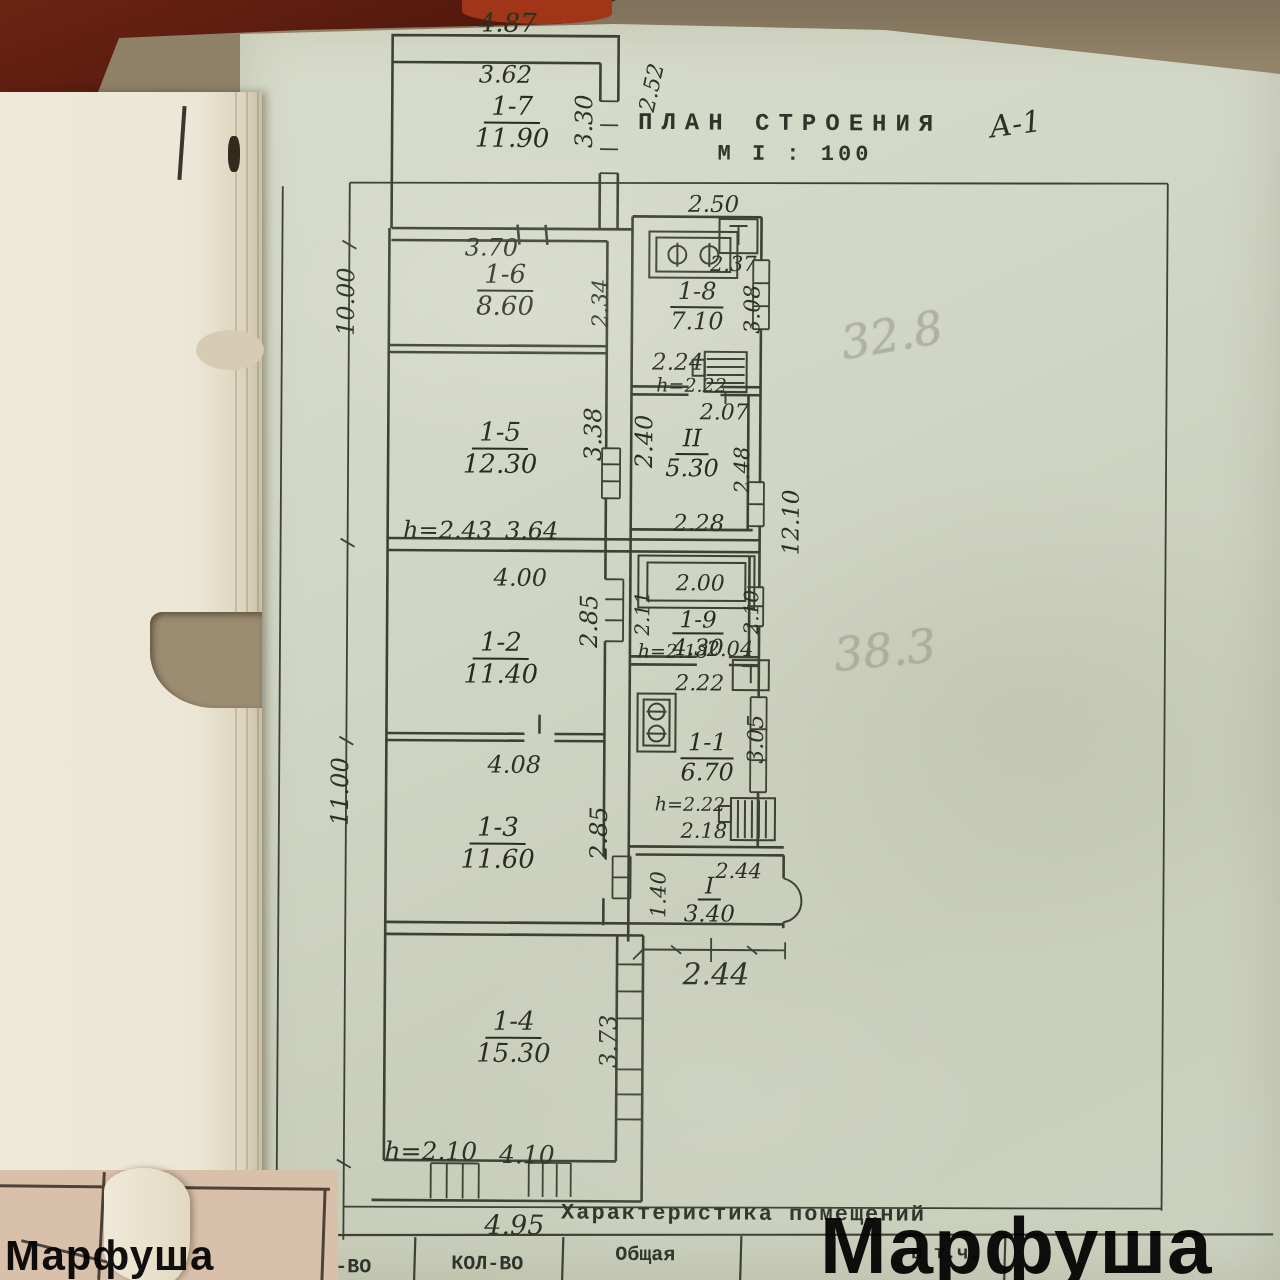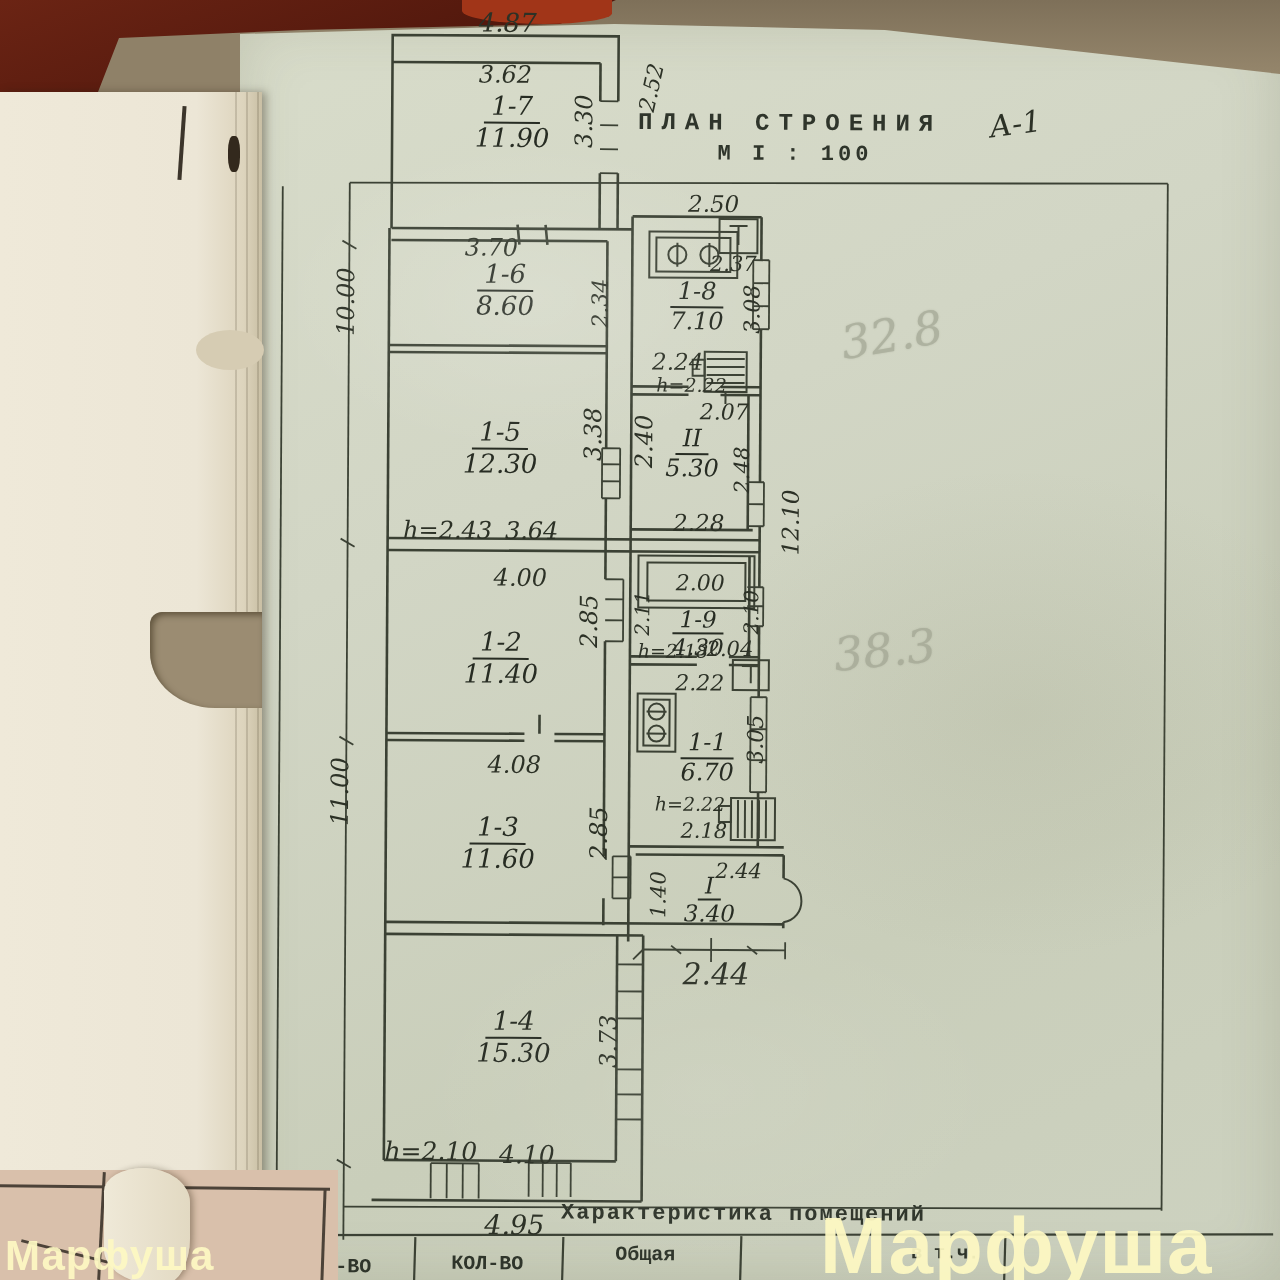--- a/index.html
+++ b/index.html
@@ -39,21 +39,21 @@
   #content{left:0;top:0;width:1280px;height:1280px;transform:rotate(.35deg);transform-origin:400px 150px}
   svg{position:absolute;left:0;top:0;fill:none;stroke:#3b4134;stroke-linecap:butt}
   .lb{position:absolute;transform:translate(-50%,-50%);white-space:nowrap;color:#2c3126;font-size:24px}
   .hw{font-family:"DejaVu Serif",serif;font-style:italic}
   .tw{font-family:"Liberation Mono",monospace;color:#2f352b;font-weight:bold}
   .rot{transform:translate(-50%,-50%) rotate(-90deg)}
   .frac{position:absolute;transform:translate(-50%,-50%);display:flex;flex-direction:column;align-items:center;
     font-family:"DejaVu Serif",serif;font-style:italic;font-size:26px;color:#272c23;line-height:1.15}
   .frac .top{border-bottom:2px solid #272c23;padding:0 7px 0}
   .pencil{color:#aeb2a0;font-family:"DejaVu Serif",serif;font-style:italic;text-shadow:0 0 2px #b7bba9}
-  .wm{color:#fef9c3;font-weight:bold;opacity:.93;letter-spacing:1px}
+  .wm{color:#000000;font-weight:bold;opacity:.93;letter-spacing:1px}
 </style>
 </head>
 <body>
 
 <div id="photo">
   <div class="abs" id="bg-tan"></div>
   <div class="abs" id="bg-maroon"></div>
   <div class="abs" id="bg-red-blob"></div>
 
   <div class="abs" id="sheet"></div>

